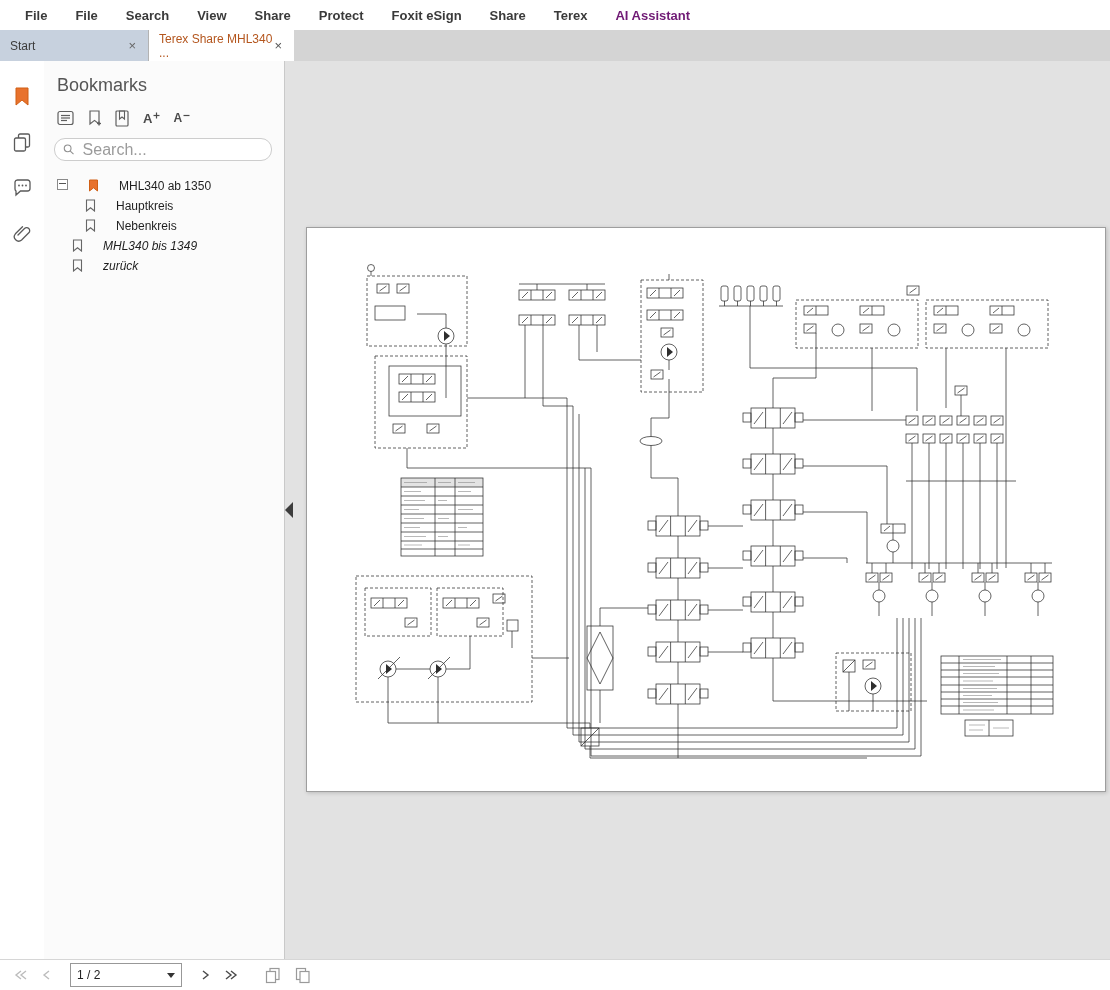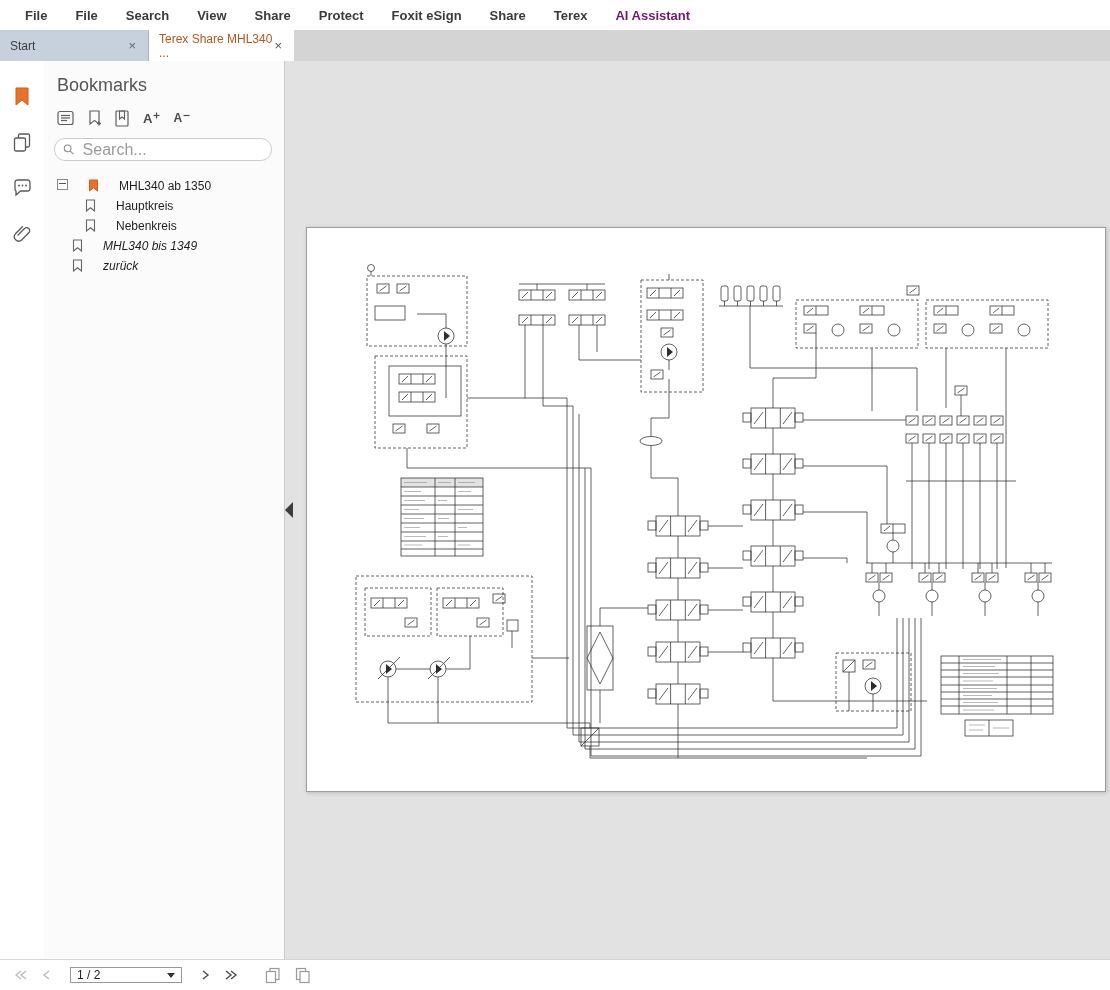--- a/index.html
+++ b/index.html
@@ -49,21 +49,21 @@
   .docarea{flex:1;background:#e2e2e2;position:relative;min-width:0;}
   .page{position:absolute;left:21px;top:166px;width:798px;height:563px;background:#fff;
         border:1px solid #9e9e9e;box-shadow:1px 1px 4px rgba(0,0,0,.18);}
   .schematic{position:absolute;left:0;top:0;width:100%;height:100%;}
   .collapse{position:absolute;left:-1px;top:441px;width:10px;height:16px;}
 
   
   .statusbar{height:30px;flex:none;border-top:1px solid #d6d6d6;background:#fff;display:flex;
              align-items:center;padding-left:8px;}
   .nav-btn{width:26px;height:24px;display:flex;align-items:center;justify-content:center;}
-  .page-combo{width:112px;height:16px;border:1px solid #989898;background:#fff;display:flex;
+  .page-combo{width:112px;height:24px;border:1px solid #989898;background:#fff;display:flex;
               align-items:center;justify-content:space-between;padding:0 6px;margin:0 10px;
               font-size:12px;color:#222;box-sizing:border-box;}
   .caret{width:0;height:0;border-left:4px solid transparent;border-right:4px solid transparent;
          border-top:5px solid #333;}
   .viewbtns{display:flex;margin-left:16px;gap:4px;}
 </style>
 </head>
 <body>
 
 <div class="app">

